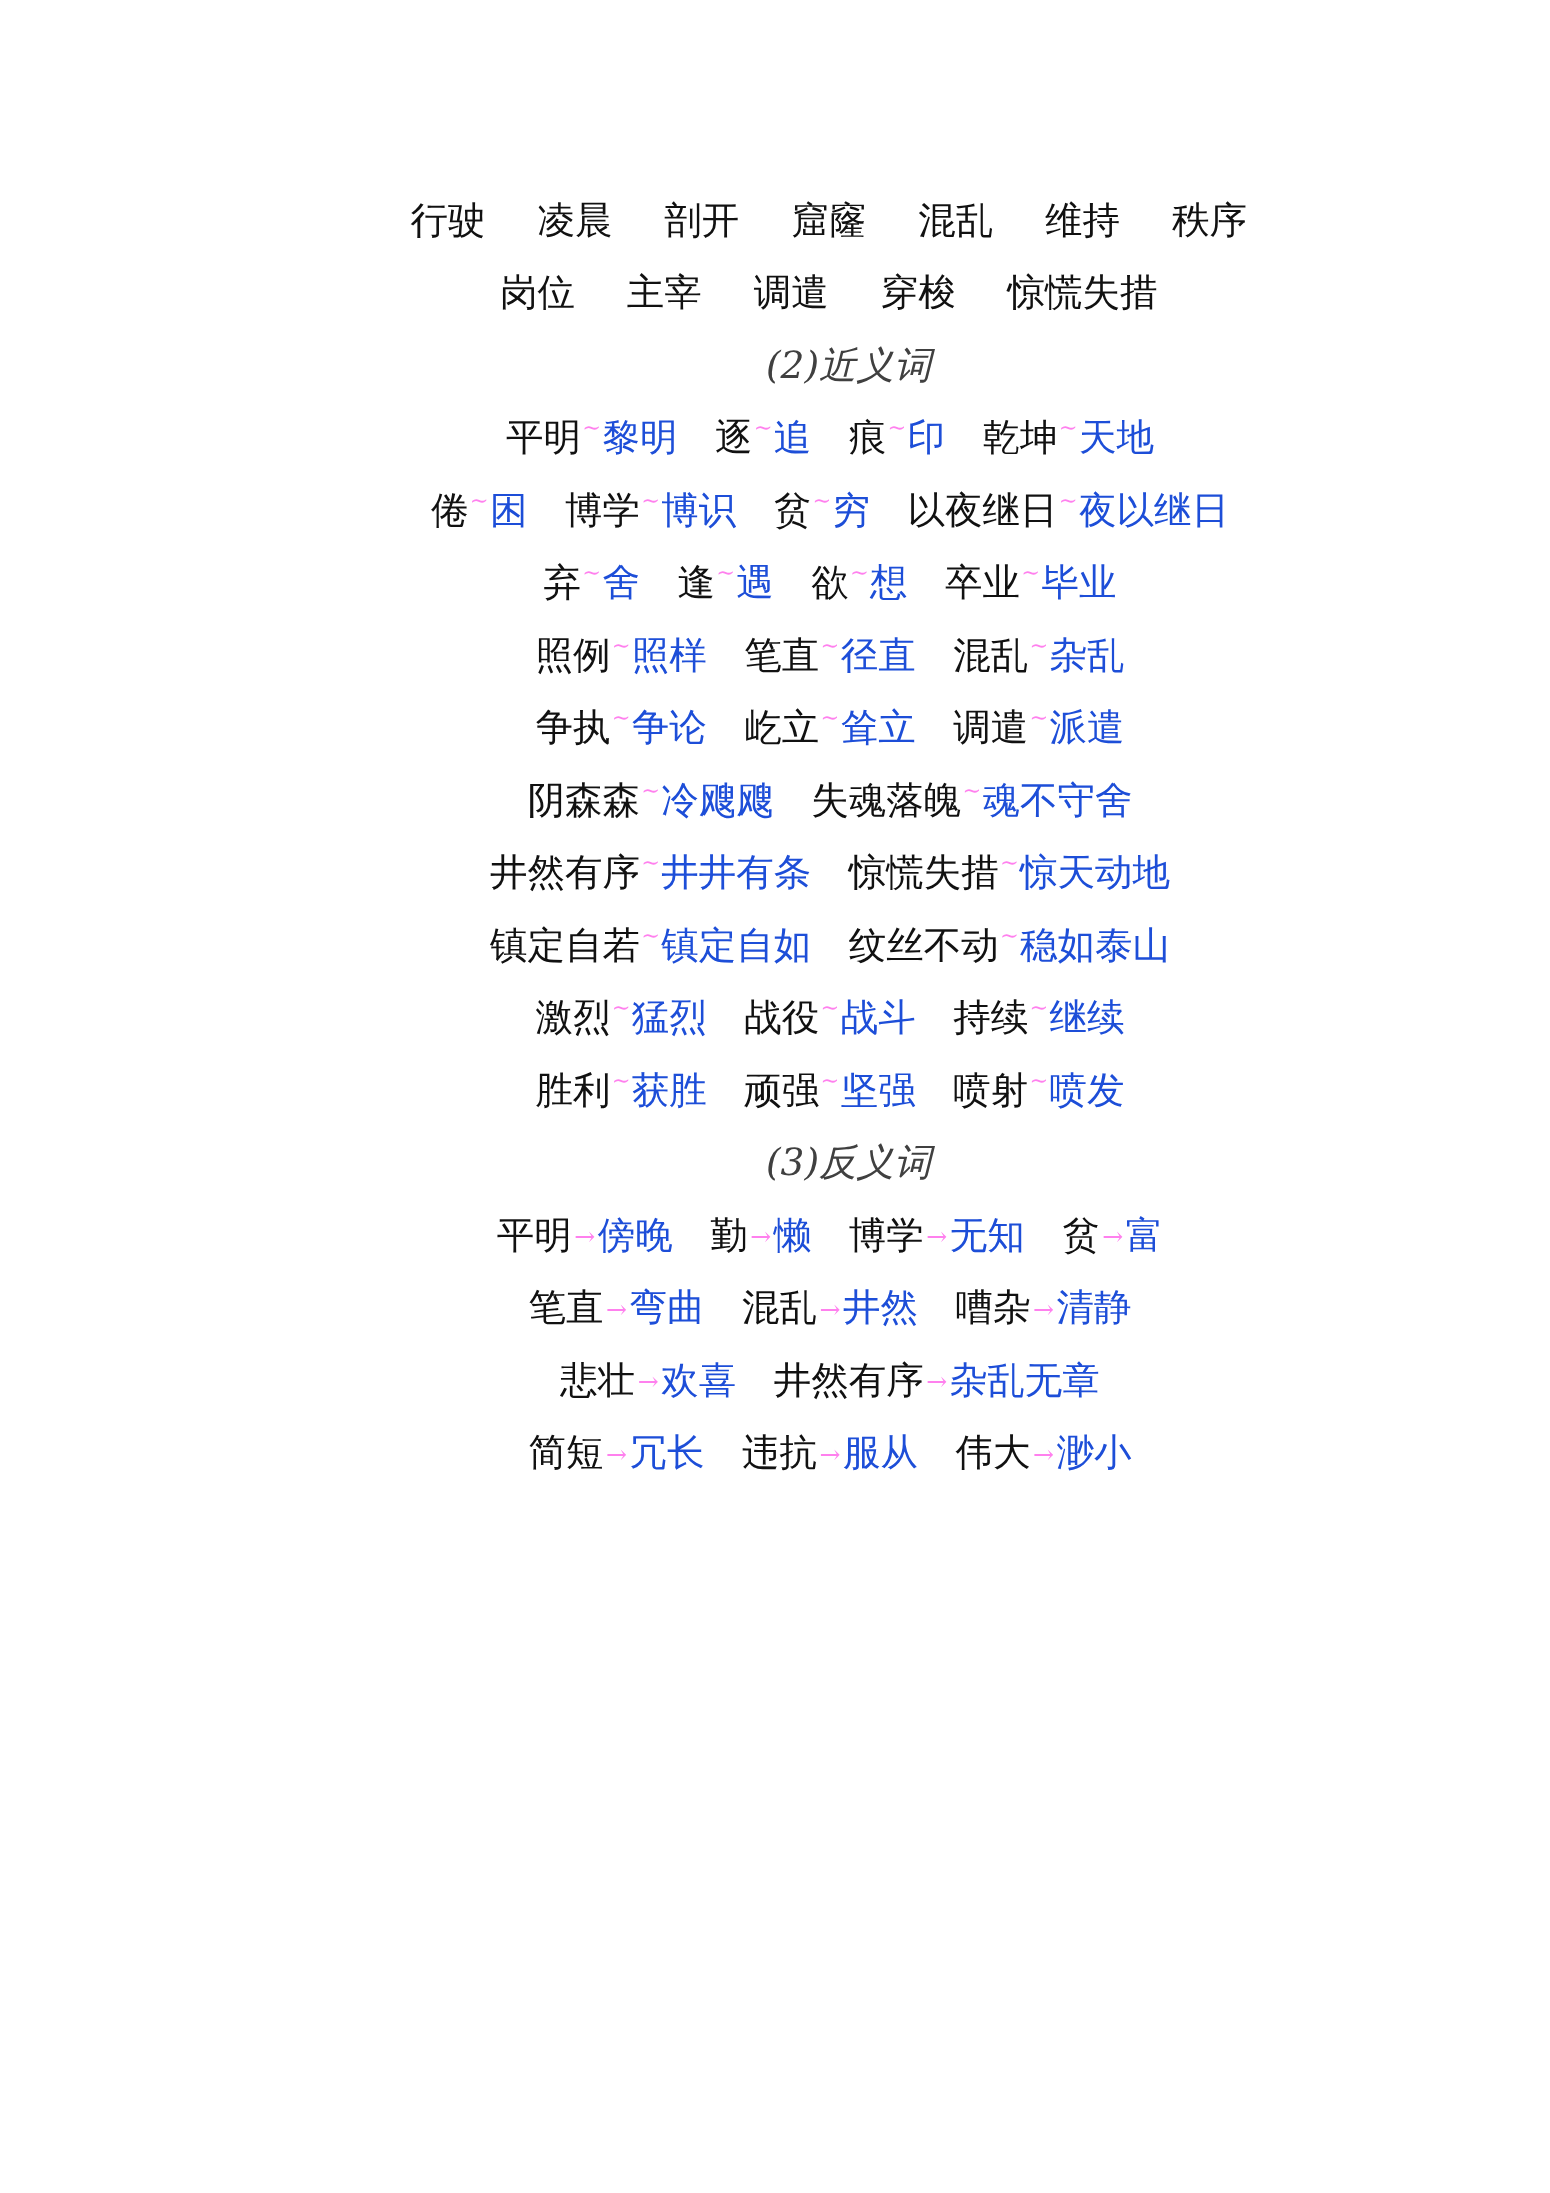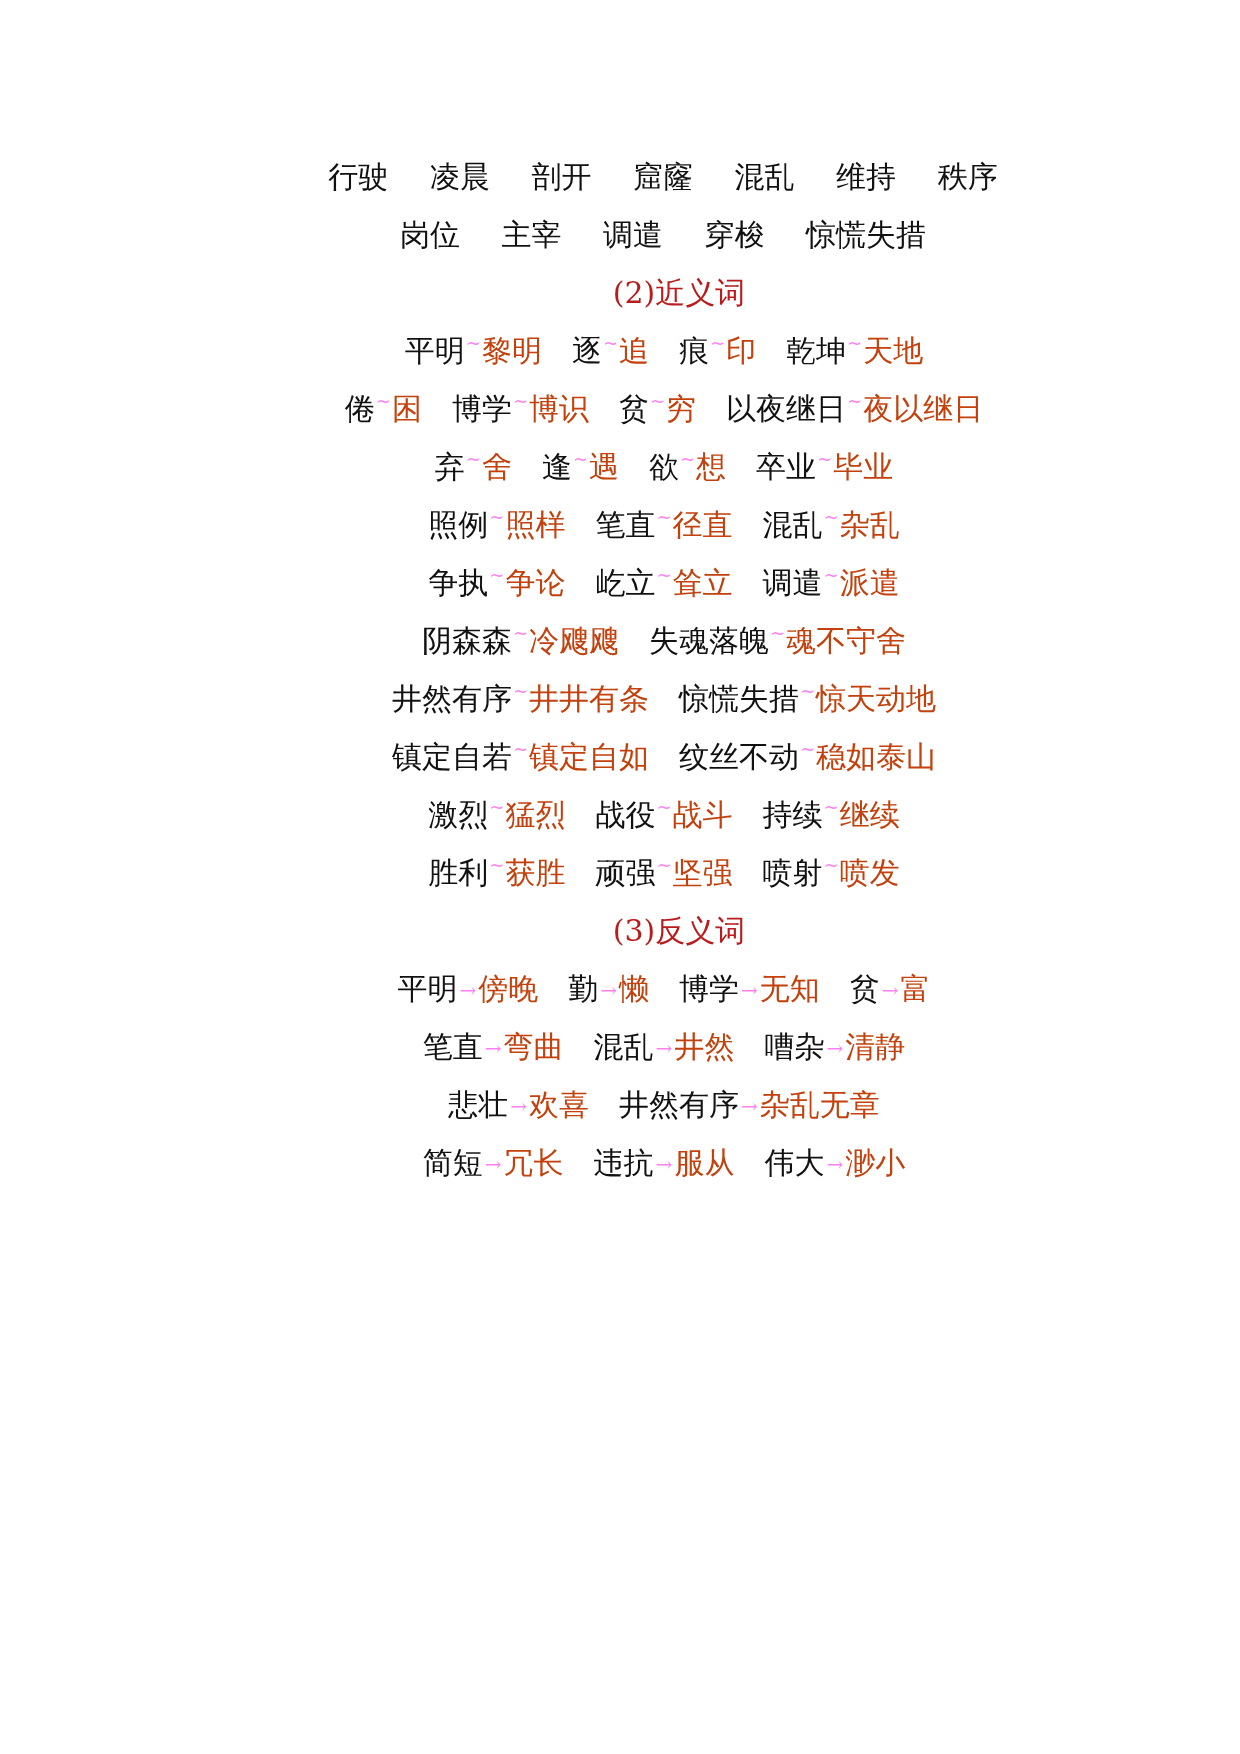--- a/index.html
+++ b/index.html
@@ -29,40 +29,40 @@
       white-space: nowrap;
     }
     .word {
       display: inline-block;
       margin-right: 30px;
     }
     .word.plain {
       margin-right: 32px;
     }
     .src { color: #111111; }
-    .tgt { color: #c2410c; }
+    .tgt { color: #1d4ed8; }
     .tilde {
       display: inline-block;
       color: #ff80ee;
       font-size: 18px;
       vertical-align: top;
       line-height: 30px;
       margin: 0 1px;
       position: relative;
       top: 6px;
     }
     .arrow {
       display: inline-block;
       color: #ff80ee;
       font-size: 20px;
       margin: 0 2px;
       position: relative;
       top: -2px;
     }
-    .heading { color: #b91c1c; }
+    .heading { color: #404040; font-style: italic; }
   </style>
 </head>
 <body>
 
 <div class="page">
 
   <div class="line">
     <span class="word plain src">行驶</span>
     <span class="word plain src">凌晨</span>
     <span class="word plain src">剖开</span>

